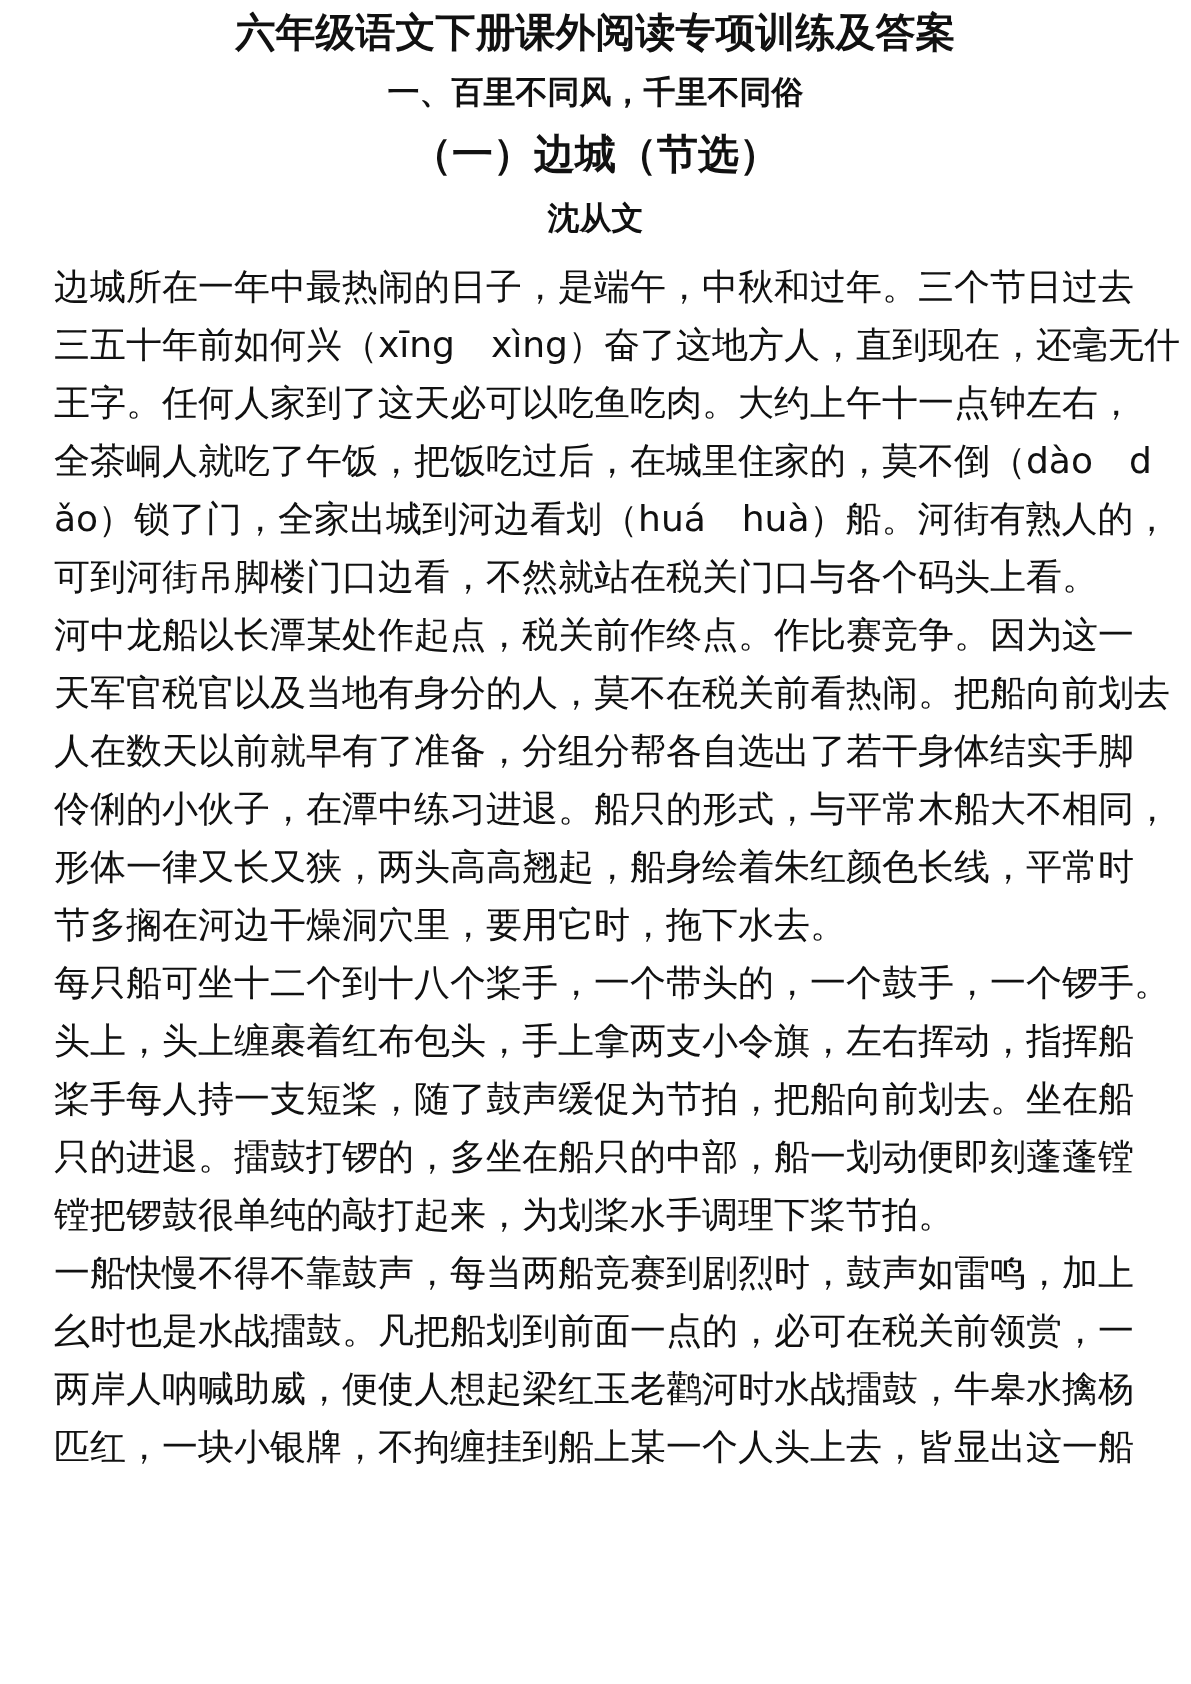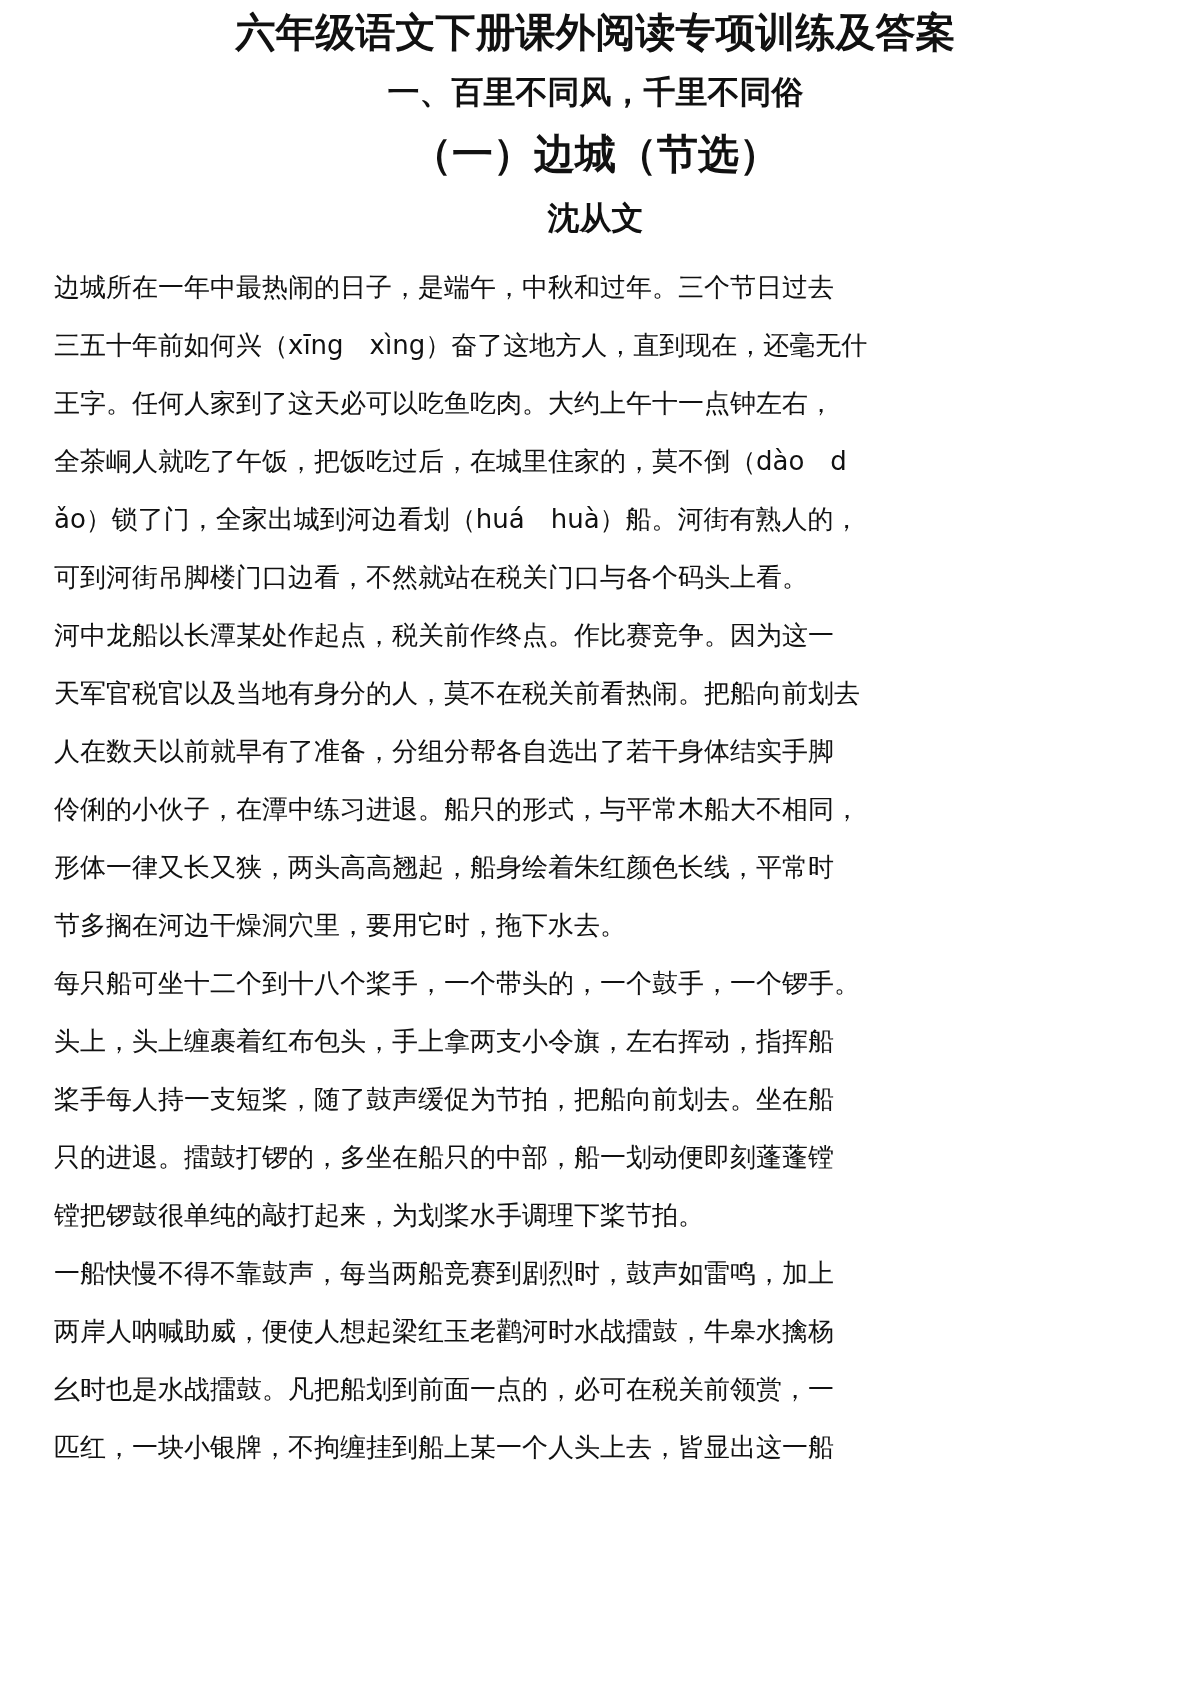--- a/index.html
+++ b/index.html
@@ -29,21 +29,21 @@
     .h-author { top: 196px; font-size: 32px; line-height: 44px; }
     .body-lines {
       position: absolute;
       left: 54px;
       top: 258px;
       width: 1110px;
     }
     .line {
       height: 58px;
       line-height: 58px;
-      font-size: 26px;
+      font-size: 36px;
       white-space: nowrap;
       letter-spacing: 0px;
     }
   </style>
 </head>
 <body>
 
 <div class="heading h-title">六年级语文下册课外阅读专项训练及答案</div>
 <div class="heading h-section">一、百里不同风，千里不同俗</div>
 <div class="heading h-subsection">（一）边城（节选）</div>
@@ -61,16 +61,16 @@
   <div class="line">人在数天以前就早有了准备，分组分帮各自选出了若干身体结实手脚</div>
   <div class="line">伶俐的小伙子，在潭中练习进退。船只的形式，与平常木船大不相同，</div>
   <div class="line">形体一律又长又狭，两头高高翘起，船身绘着朱红颜色长线，平常时</div>
   <div class="line">节多搁在河边干燥洞穴里，要用它时，拖下水去。</div>
   <div class="line">每只船可坐十二个到十八个桨手，一个带头的，一个鼓手，一个锣手。</div>
   <div class="line">头上，头上缠裹着红布包头，手上拿两支小令旗，左右挥动，指挥船</div>
   <div class="line">桨手每人持一支短桨，随了鼓声缓促为节拍，把船向前划去。坐在船</div>
   <div class="line">只的进退。擂鼓打锣的，多坐在船只的中部，船一划动便即刻蓬蓬镗</div>
   <div class="line">镗把锣鼓很单纯的敲打起来，为划桨水手调理下桨节拍。</div>
   <div class="line">一船快慢不得不靠鼓声，每当两船竞赛到剧烈时，鼓声如雷鸣，加上</div>
+  <div class="line">幺时也是水战擂鼓。凡把船划到前面一点的，必可在税关前领赏，一</div>
   <div class="line">两岸人呐喊助威，便使人想起梁红玉老鹳河时水战擂鼓，牛皋水擒杨</div>
-  <div class="line">幺时也是水战擂鼓。凡把船划到前面一点的，必可在税关前领赏，一</div>
   <div class="line">匹红，一块小银牌，不拘缠挂到船上某一个人头上去，皆显出这一船</div>
 </div>
 
 </body></html>

